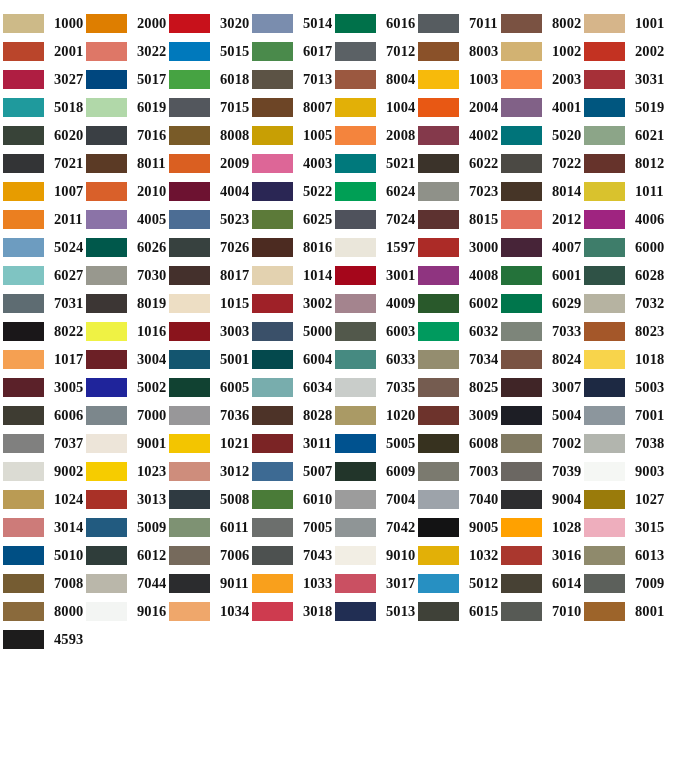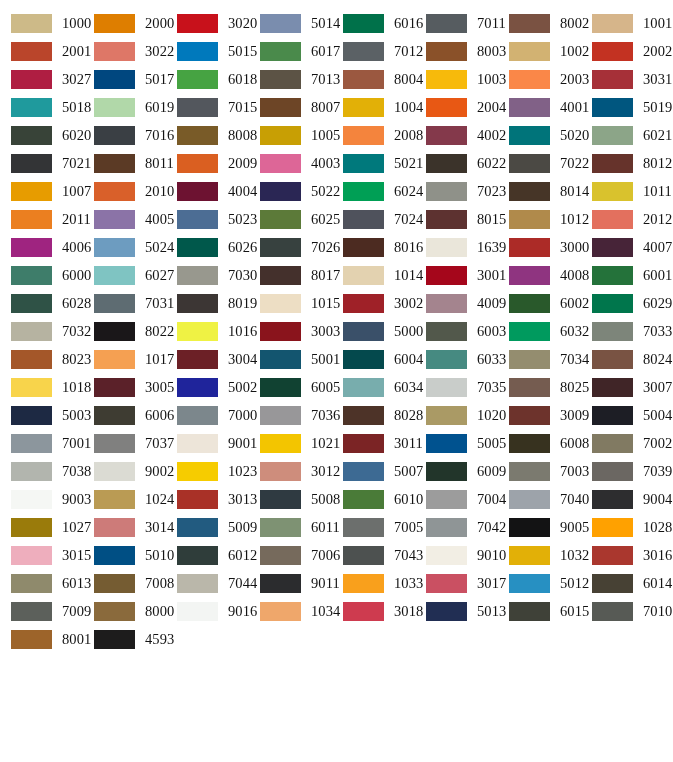--- a/index.html
+++ b/index.html
@@ -19,22 +19,23 @@
     width: 673px;
     height: 762px;
     padding: 0;
     box-sizing: border-box;
   }
   .grid {
     display: grid;
     grid-template-columns: repeat(8, 83px);
     grid-auto-rows: 28px;
     padding-top: 9px;
-    padding-left: 8px;
+    padding-left: 0;
     box-sizing: border-box;
+    font-weight: bold;
   }
   .cell {
     display: flex;
     align-items: center;
     height: 28px;
   }
   .swatch {
     width: 41px;
     height: 19px;
     flex: 0 0 41px;
@@ -296,24 +297,20 @@
       </div>
       <div class="cell">
         <div class="swatch" title="#4F525C" style="background: rgb(79, 82, 92);"></div>
         <div class="code">7024</div>
       </div>
       <div class="cell">
         <div class="swatch" title="#5D3230" style="background: rgb(93, 50, 48);"></div>
         <div class="code">8015</div>
       </div>
       <div class="cell">
-        <div class="swatch" title="#B08A4B" style="background: rgb(176, 138, 75);"></div>
-        <div class="code">1012</div>
-      </div>
-      <div class="cell">
         <div class="swatch" title="#E3705E" style="background: rgb(227, 112, 94);"></div>
         <div class="code">2012</div>
       </div>
       <div class="cell">
         <div class="swatch" title="#9F2480" style="background: rgb(159, 36, 128);"></div>
         <div class="code">4006</div>
       </div>
       <div class="cell">
         <div class="swatch" title="#6D9CC0" style="background: rgb(109, 156, 192);"></div>
         <div class="code">5024</div>
@@ -325,21 +322,21 @@
       <div class="cell">
         <div class="swatch" title="#37413F" style="background: rgb(55, 65, 63);"></div>
         <div class="code">7026</div>
       </div>
       <div class="cell">
         <div class="swatch" title="#4C2B21" style="background: rgb(76, 43, 33);"></div>
         <div class="code">8016</div>
       </div>
       <div class="cell">
         <div class="swatch" title="#EAE6DA" style="background: rgb(234, 230, 218);"></div>
-        <div class="code">1639</div>
+        <div class="code">1597</div>
       </div>
       <div class="cell">
         <div class="swatch" title="#AC2B27" style="background: rgb(172, 43, 39);"></div>
         <div class="code">3000</div>
       </div>
       <div class="cell">
         <div class="swatch" title="#472438" style="background: rgb(71, 36, 56);"></div>
         <div class="code">4007</div>
       </div>
       <div class="cell">

